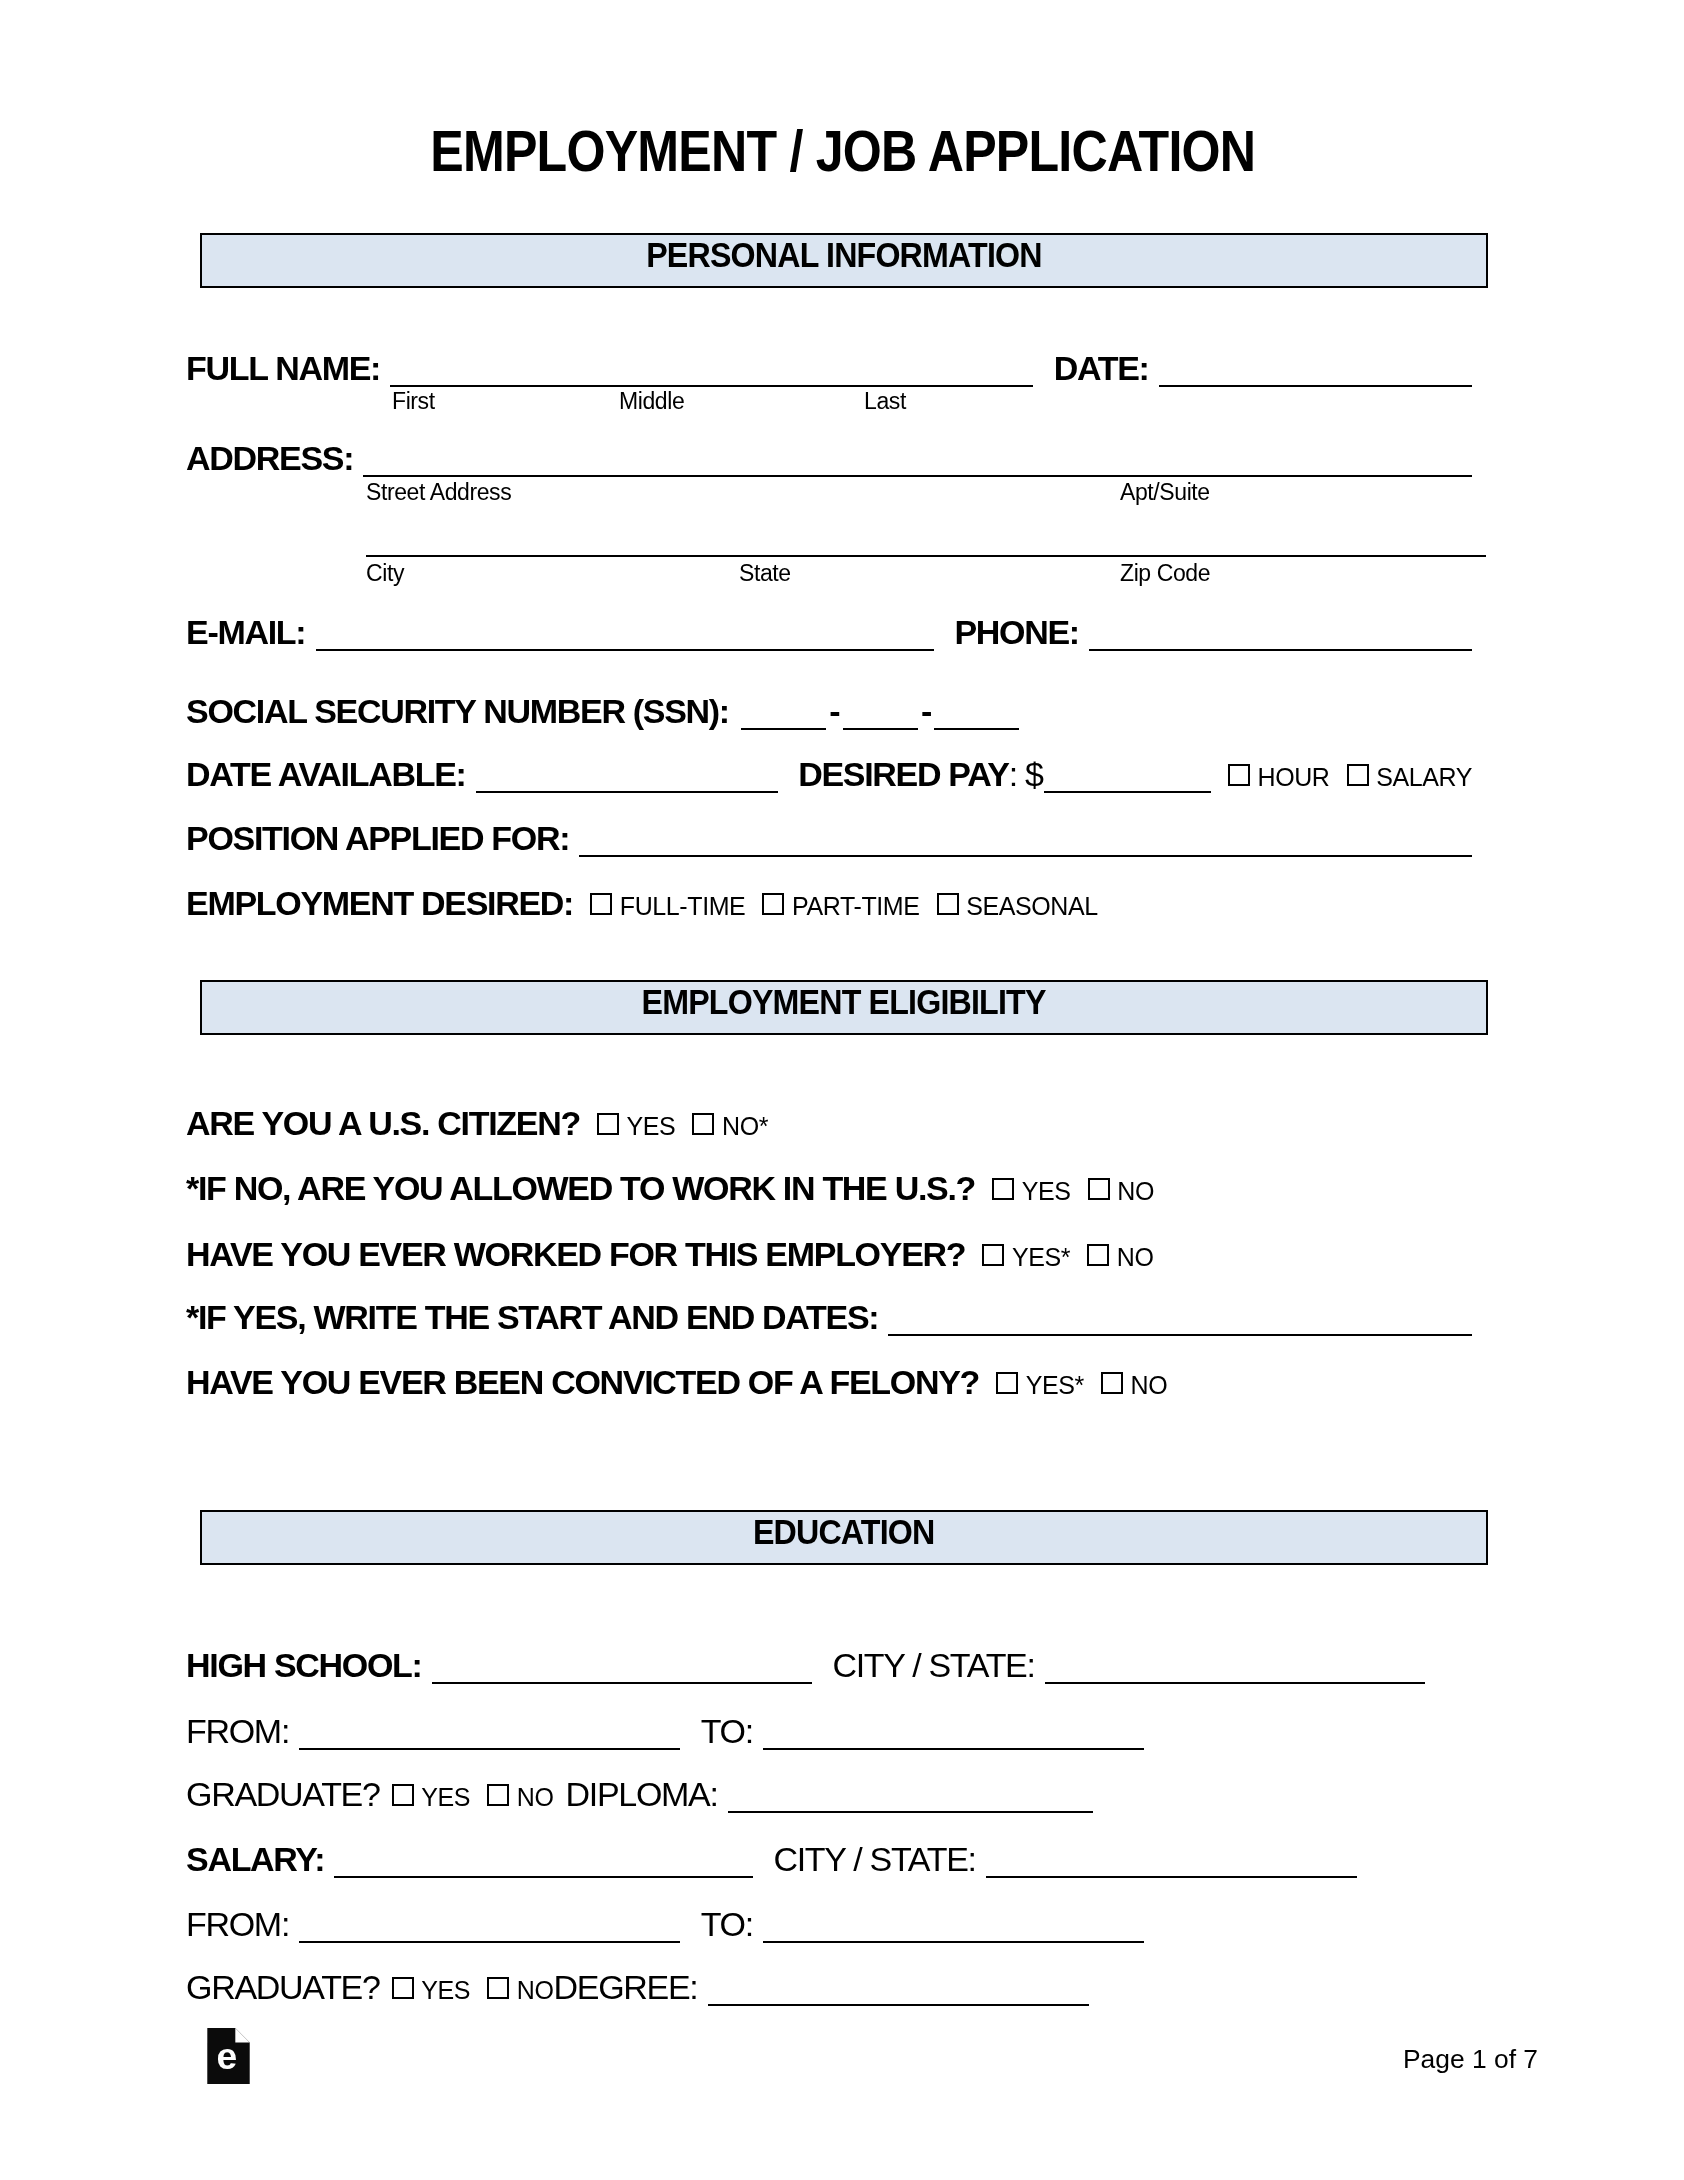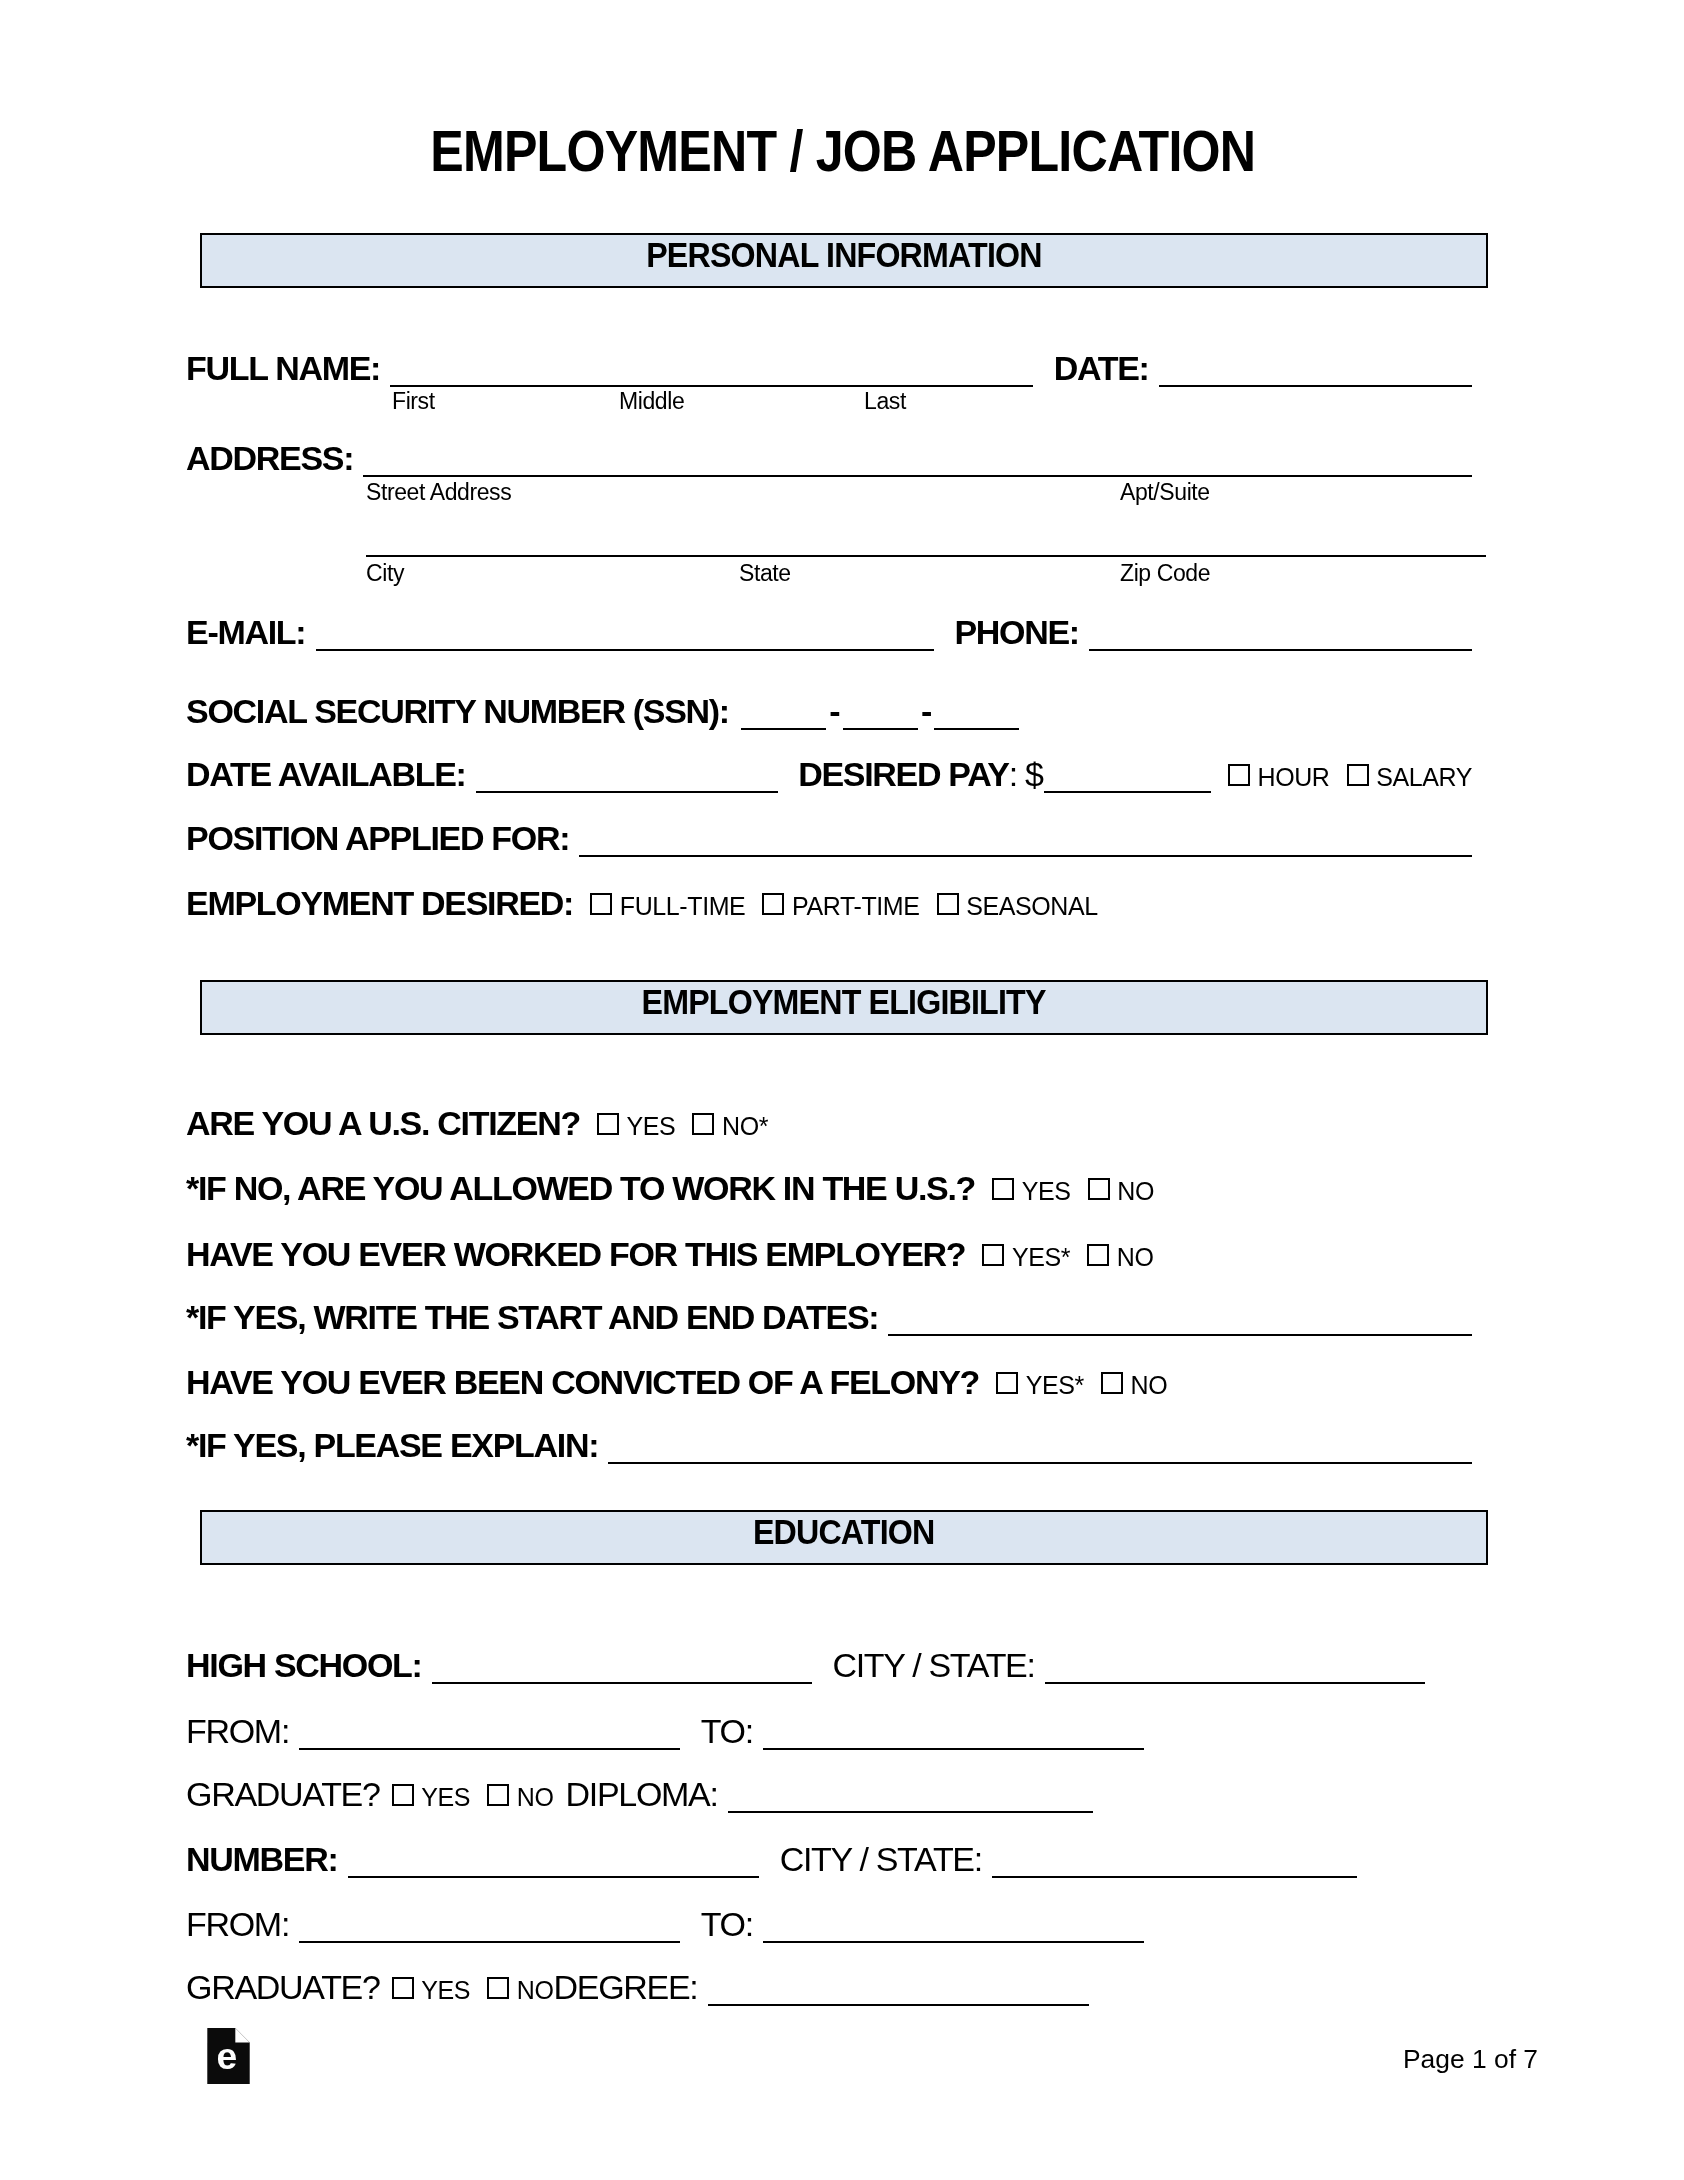--- a/index.html
+++ b/index.html
@@ -148,24 +148,20 @@
   </div>
 
   <div class="row natural" style="top:1358px">
     <span class="lbl">HAVE YOU EVER BEEN CONVICTED OF A FELONY?</span>
     <div class="cb"></div>
     <span class="opt">YES*</span>
     <div class="cb"></div>
     <span class="opt">NO</span>
   </div>
 
-  <div class="row" style="top:1421px">
-    <span class="lbl">*IF YES, PLEASE EXPLAIN:</span>
-    <div class="line" style="flex:1"></div>
-  </div>
 
   <div class="bar" style="top:1510px">
       <span>EDUCATION</span>
     </div>
 
   <div class="row" style="top:1641px;width:1239px">
     <span class="lbl">HIGH SCHOOL:</span>
     <div class="line" style="flex:1"></div>
     <span class="reg ml">CITY / STATE:</span>
     <div class="line" style="flex:1"></div>
@@ -182,21 +178,21 @@
     <span class="reg">GRADUATE?</span>
     <div class="cb" style="margin-left:12px"></div>
     <span class="opt">YES</span>
     <div class="cb"></div>
     <span class="opt">NO</span>
     <span class="reg" style="margin-left:12px">DIPLOMA:</span>
     <div class="line" style="flex:1"></div>
   </div>
 
   <div class="row" style="top:1835px;width:1171px">
-    <span class="lbl">NUMBER:</span>
+    <span class="lbl">SALARY:</span>
     <div class="line" style="flex:520"></div>
     <span class="reg ml">CITY / STATE:</span>
     <div class="line" style="flex:461"></div>
   </div>
 
   <div class="row" style="top:1900px;width:958px">
     <span class="reg">FROM:</span>
     <div class="line" style="flex:1"></div>
     <span class="reg ml">TO:</span>
     <div class="line" style="flex:1"></div>

